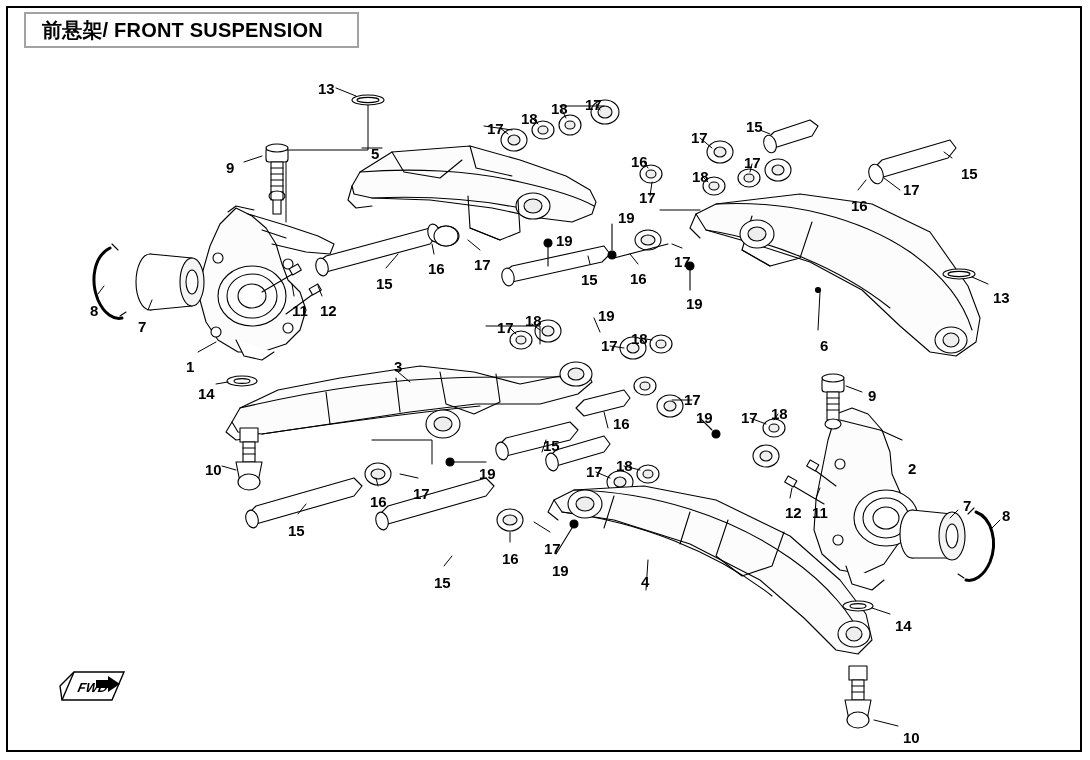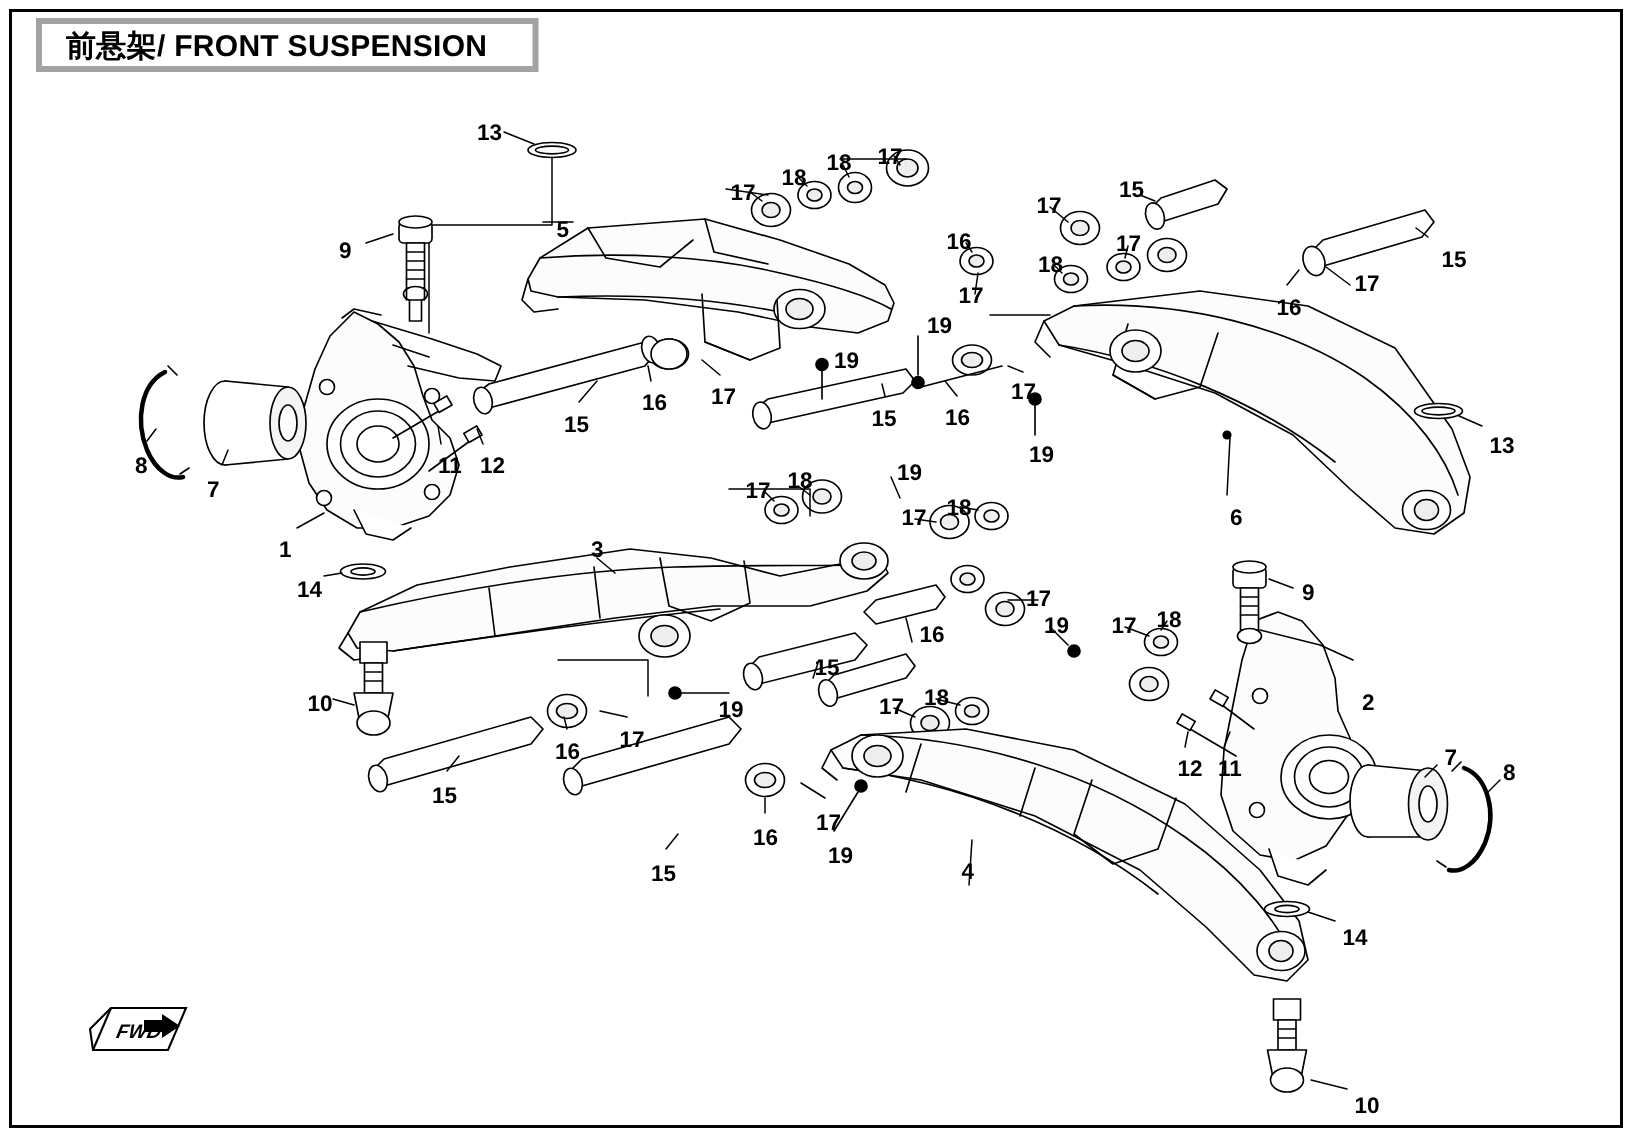--- a/index.html
+++ b/index.html
@@ -25,21 +25,21 @@
     height: 746px;
     border: 2px solid #000;
     box-sizing: border-box;
   }
   #title-box {
     position: absolute;
     left: 24px;
     top: 12px;
     width: 335px;
     height: 36px;
-    border: 4px solid #a3a3a3;
+    border: 2px solid #a3a3a3;
     box-sizing: border-box;
     background: #fff;
     display: flex;
     align-items: center;
     padding-left: 16px;
   }
   #title-text {
     font-size: 20px;
     font-weight: bold;
     letter-spacing: 0.2px;

